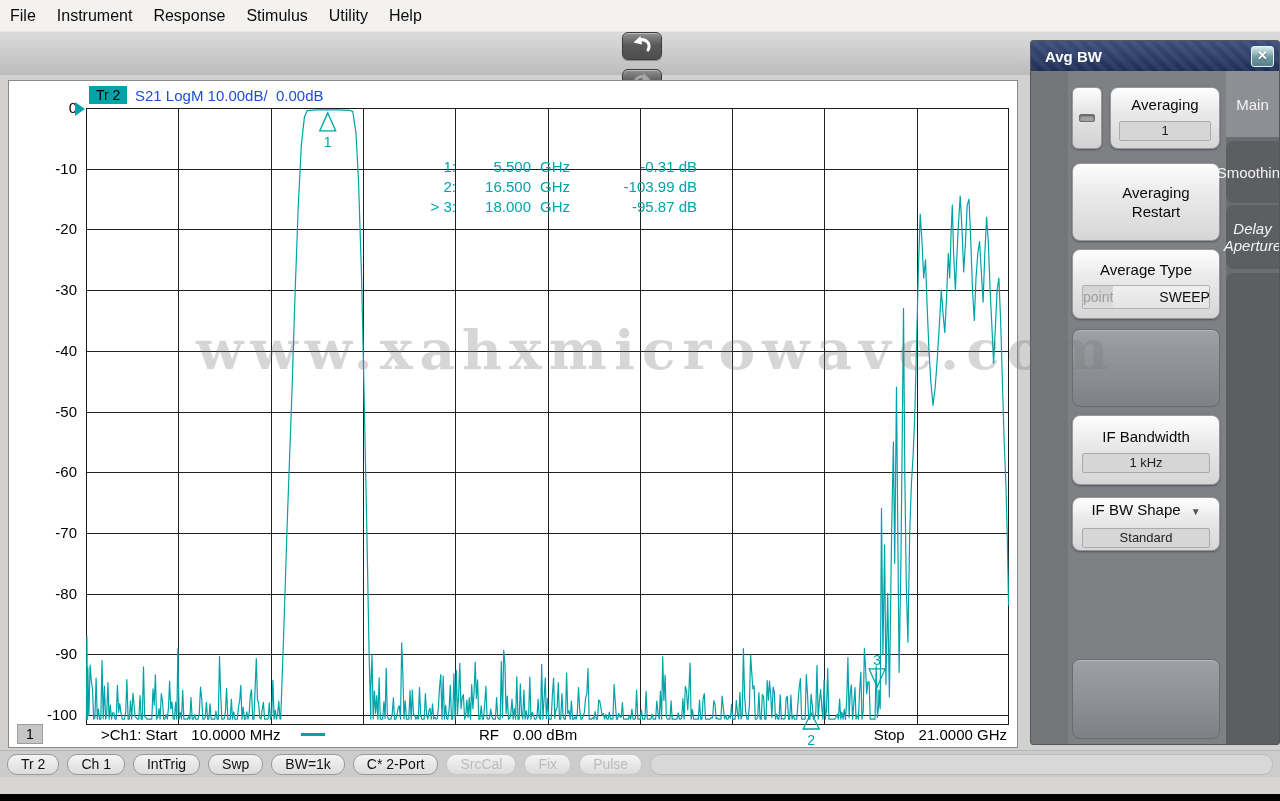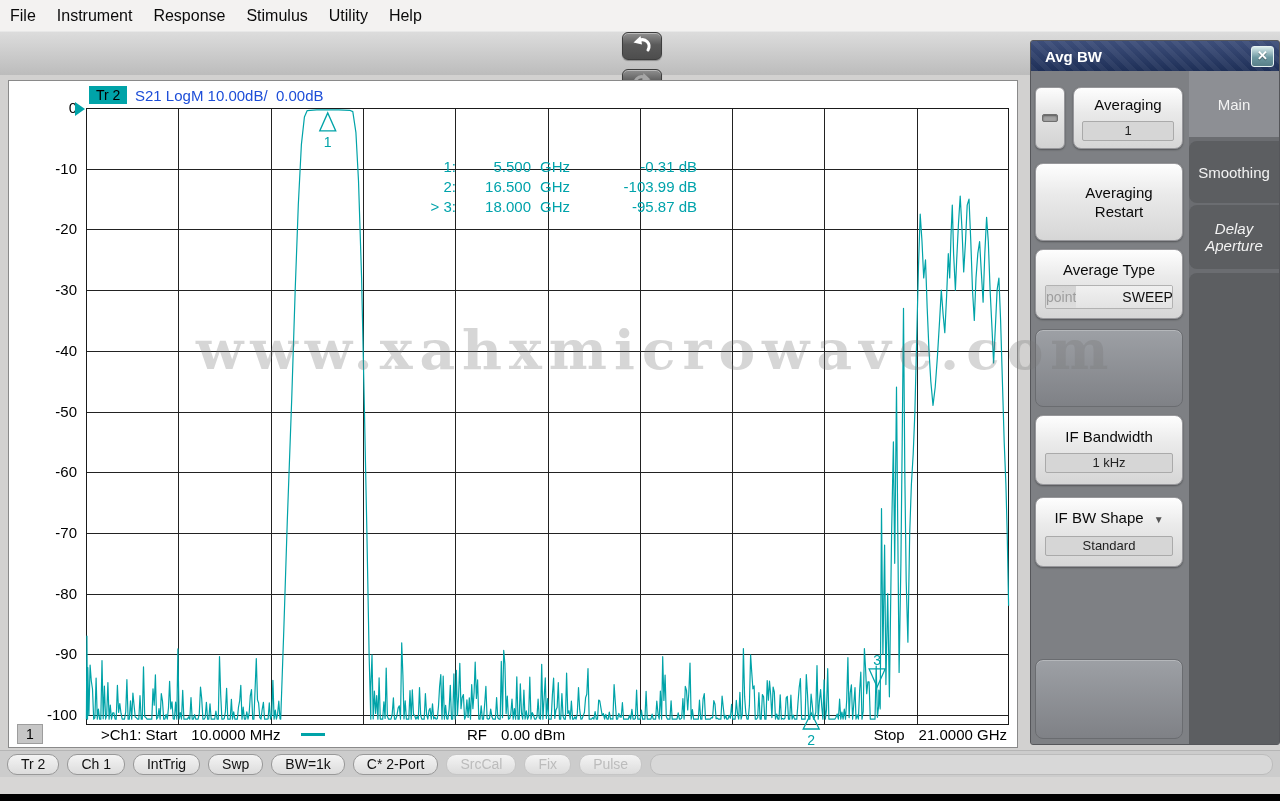--- a/index.html
+++ b/index.html
@@ -35,40 +35,40 @@
   .mk-num  { width:70px;  text-align:right; white-space:pre; }
   .mk-freq { width:75px;  text-align:right; }
   .mk-unit { width:45px;  text-align:left; margin-left:9px; }
   .mk-val  { width:112px; text-align:right; }
   .chart-footer { position:absolute; left:0; top:643px; width:1008px; height:22px;
     font-size:15px; line-height:22px; color:#000; }
   .ch-box { position:absolute; left:8px; top:0; width:26px; height:20px; background:#c6c6c6;
     border:1px solid #9d9d9d; text-align:center; font-size:14px; line-height:18px; color:#000; }
   .f-start { position:absolute; left:92px; white-space:pre; }
   .f-dash { position:absolute; left:292px; top:9px; width:24px; height:3px; background:#00a3a8; }
-  .f-rf { position:absolute; left:458px; white-space:pre; }
+  .f-rf { position:absolute; left:470px; white-space:pre; }
   .f-stop { position:absolute; right:10px; white-space:pre; }
   .lbl-gap { display:inline-block; width:14px; }
   
   .watermark { position:absolute; left:196px; top:317px; z-index:60; pointer-events:none;
     font-family:"DejaVu Serif", serif; font-weight:bold; font-size:55px; letter-spacing:7px;
     color:rgba(118,118,118,0.30); white-space:nowrap; }
   
   .right-panel { position:absolute; left:1030px; top:40px; width:250px; height:705px;
     background:#737579; border:1px solid #55565a; border-radius:3px; overflow:hidden; }
   .panel-title { height:30px; display:flex; align-items:center; padding:0 5px 0 14px;
     color:#fff; font-size:15px; font-weight:bold;
     background:linear-gradient(#3d4e7a,#1e2f57),
                repeating-linear-gradient(45deg, rgba(255,255,255,.05) 0 5px, rgba(0,0,0,0) 5px 10px);
     background-blend-mode:overlay; }
   .close-btn { margin-left:auto; width:23px; height:21px; border-radius:3px;
     background:linear-gradient(#d9ebec,#6d98a1 55%,#587f88); border:1px solid #e6f2f2;
     color:#fff; font-size:13px; font-weight:bold; line-height:18px; text-align:center;
     text-shadow:0 1px 1px rgba(0,0,0,.4); }
-  .panel-body { position:relative; height:673px; display:flex; }
+  .panel-body { position:relative; height:673px; display:flex;margin-left:37px; }
   .col-left  { position:relative; width:158px; background:#7e8084; }
   .col-right { position:relative; flex:1; background:#6b6d71; }
   .tab { position:absolute; left:0; right:0; color:#f3f3f3; font-size:15px;
     display:flex; align-items:center; justify-content:center; text-align:center; padding:0 4px; }
   .tab.inactive { background:#5c5e61; border-radius:8px 0 0 8px; }
   .tab.active   { background:#8d8f94; }
   .tab-filler { position:absolute; left:0; right:0; bottom:0; background:#5c5e61; border-radius:8px 0 0 0; }
   .panel-btn { position:absolute; left:4px; width:148px; border-radius:8px;
     background:linear-gradient(#fefefe,#eaeaea 40%,#d6d6d6);
     border:1px solid #97979b; box-shadow:0 1px 2px rgba(0,0,0,.35);
@@ -262,21 +262,21 @@
         <div class="segmented" id="seg-avg-type">
             <div class="seg">point</div>
             <div class="seg sel">SWEEP</div>
           </div>
       </div>
       <div class="blank-btn" style="top:258px;height:78px;"></div>
       <div class="panel-btn" style="top:344px;height:70px;">
         <span class="btn-label">IF Bandwidth</span>
         <div class="value-box">1 kHz</div>
       </div>
-      <div class="panel-btn" style="top:426px;height:70px;">
+      <div class="panel-btn" style="top:426px;height:54px;justify-content:space-between;">
         <span class="btn-label"><span>IF BW Shape</span><span class="dd-arrow">▼</span></span>
         <div class="value-box">Standard</div>
       </div>
       <div class="blank-btn" style="top:588px;height:80px;"></div>
     </div>
     <div class="col-right" id="tabs-col">
         <div class="tab active" style="top: 0px; height: 66px;">Main</div>
         <div class="tab inactive" style="top: 70px; height: 62px;">Smoothing</div>
         <div class="tab inactive" style="top: 134px; height: 64px; font-style: italic;">Delay Aperture</div>
         <div class="tab-filler" style="top: 202px;"></div>

